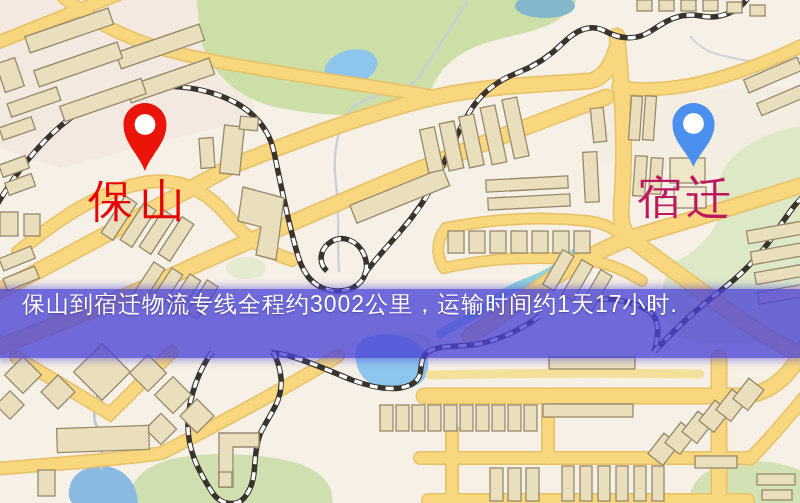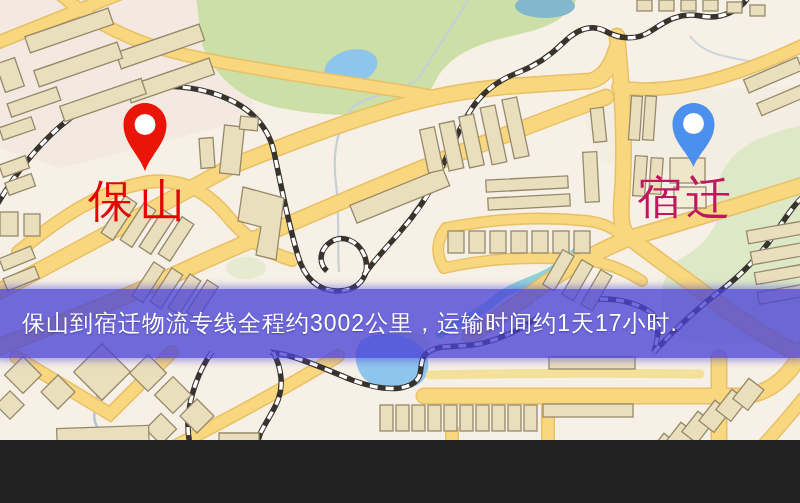--- a/index.html
+++ b/index.html
@@ -1,36 +1,36 @@
 <!DOCTYPE html>
 <html><head>
 <meta charset="utf-8">
 <style>
   html,body{margin:0;padding:0;background:#222;}
   .viewport{
-    position:relative;width:800px;height:440px;overflow:hidden;
+    position:relative;width:800px;height:503px;overflow:hidden;
     font-family:"Liberation Sans","DejaVu Sans",sans-serif;
     background:#f6f0e6;
     text-decoration:underline;
   }
   .map-art{position:absolute;left:0;top:0;width:800px;height:503px;display:block;}
   .city-label{
     position:absolute;font-size:45px;line-height:1;font-weight:400;
     white-space:nowrap;text-shadow:0 0 1px rgba(255,255,255,.4);
   }
   .city-label.origin{left:88px;top:178px;color:#e60303;letter-spacing:7px;}
   .city-label.destination{left:637px;top:175px;color:#be185d;letter-spacing:4px;}
   .pin{position:absolute;}
   .pin.origin{left:121px;top:101px;}
   .pin.destination{left:670px;top:101px;}
   .banner{
     position:absolute;left:0;top:289px;width:800px;height:69px;
     background:rgba(74,66,214,0.78);
     box-shadow:0 0 7px 3px rgba(74,66,214,0.45);
-    display:flex;align-items:center;
+    display:flex;align-items:flex-start;
   }
   .banner-text{
     color:#ffffff;font-size:23px;padding-left:22px;letter-spacing:1px;
     text-shadow:0 1px 2px rgba(10,10,60,.35);white-space:nowrap;
   }
 </style>
 </head>
 <body>
 
 <div class="viewport">

